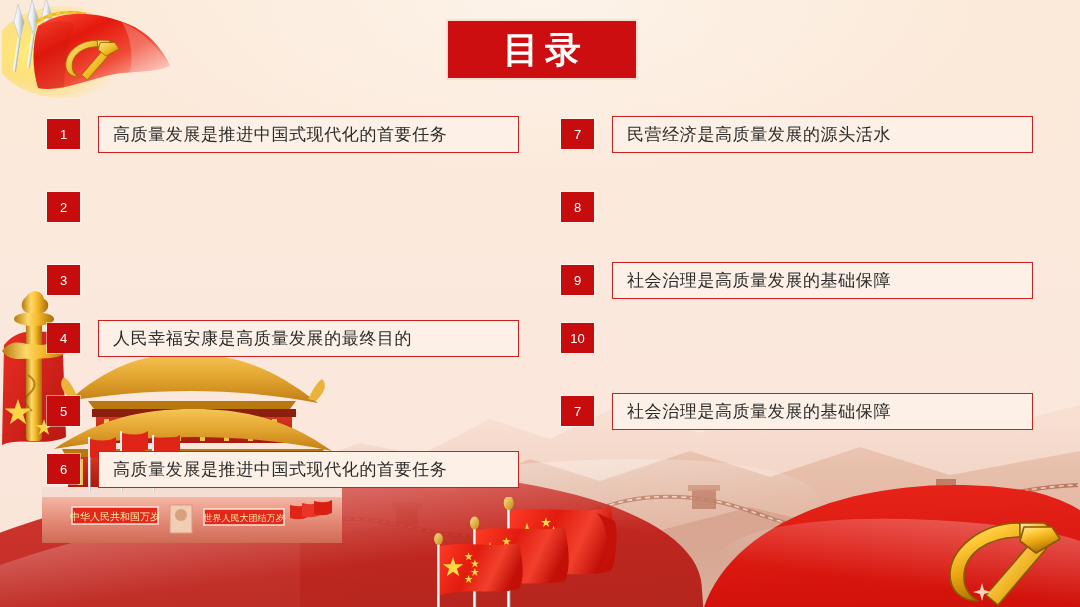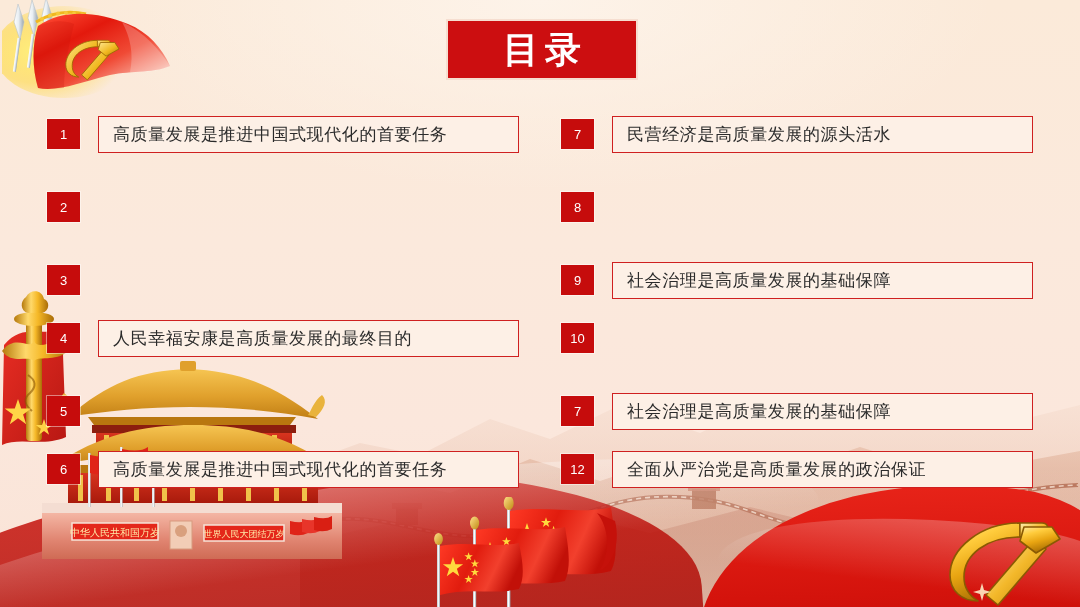--- a/index.html
+++ b/index.html
@@ -96,21 +96,21 @@
   .toc-item.r1{margin-top:6px}
   .toc-item.r2{margin-top:24px}
   .toc-item.r3{margin-top:24px}
   .toc-item.r4{margin-top:9px}
   .toc-item.r5{margin-top:24px}
   .toc-item.r6{margin-top:9px}
 
   
   .flag-tl{position:absolute;left:2px;top:-4px;width:180px;height:112px;}
   
-  .tiananmen{position:absolute;left:28px;bottom:32px;width:330px;height:250px;}
+  .tiananmen{position:absolute;left:28px;bottom:48px;width:330px;height:250px;}
   
   .flags-bc{position:absolute;left:415px;bottom:0px;width:260px;height:110px;}
   
   .emblem-br{position:absolute;right:6px;bottom:-2px;width:150px;height:100px;}
 
   .hua-biao{position:absolute;left:0px;bottom:150px;width:72px;height:170px;}
 </style>
 </head>
 <body>
 
@@ -513,23 +513,16 @@
         <div class="badge">10</div>
         <div class="gap"></div>
       </div>
       <div class="toc-item r5">
         <div class="badge">7</div>
         <div class="gap"></div>
         <div class="box">
           <span class="box-text">社会治理是高质量发展的基础保障</span>
         </div>
       </div>
-      <div class="toc-item r6">
-        <div class="badge">12</div>
-        <div class="gap"></div>
-        <div class="box">
-          <span class="box-text">全面从严治党是高质量发展的政治保证</span>
-        </div>
-      </div>
     </div>
 
   </div>
 </div>
 
 </body></html>

